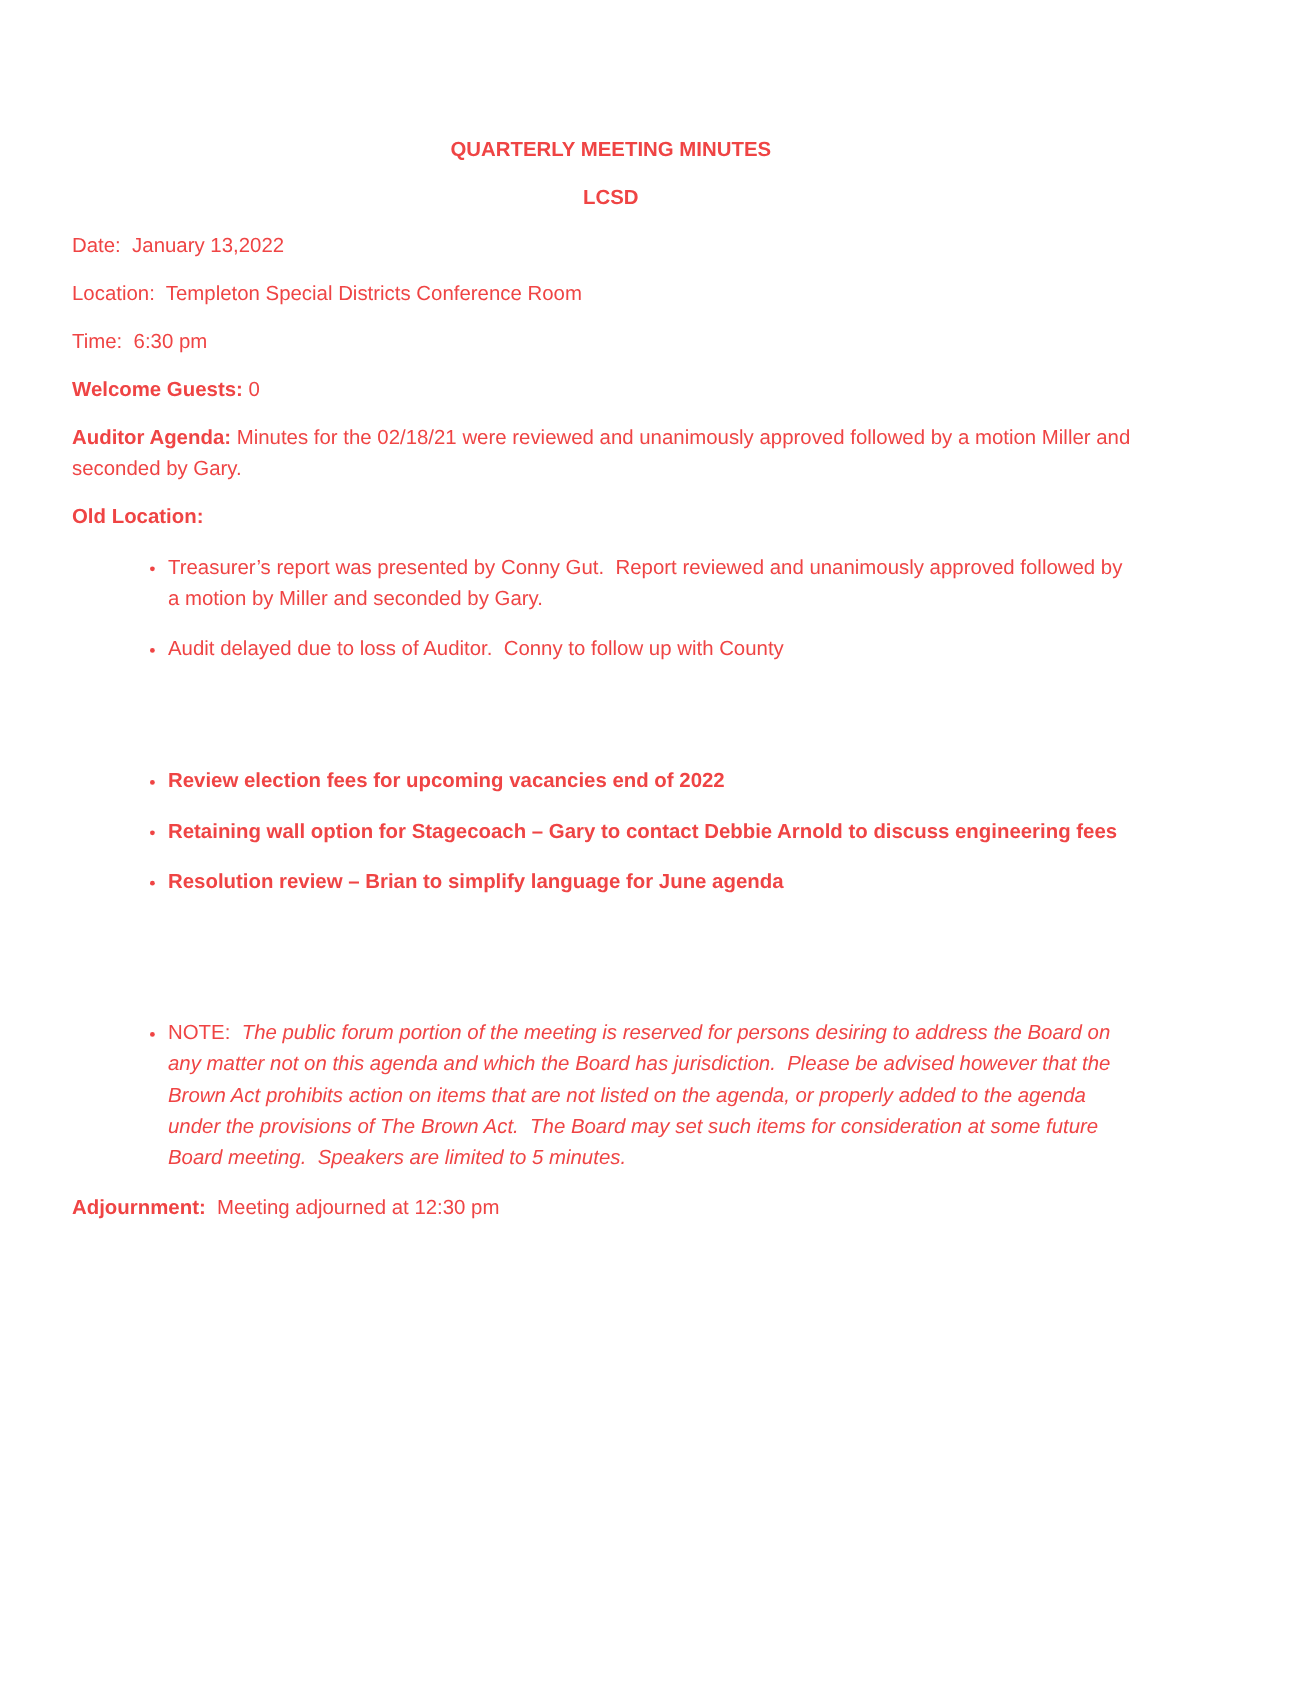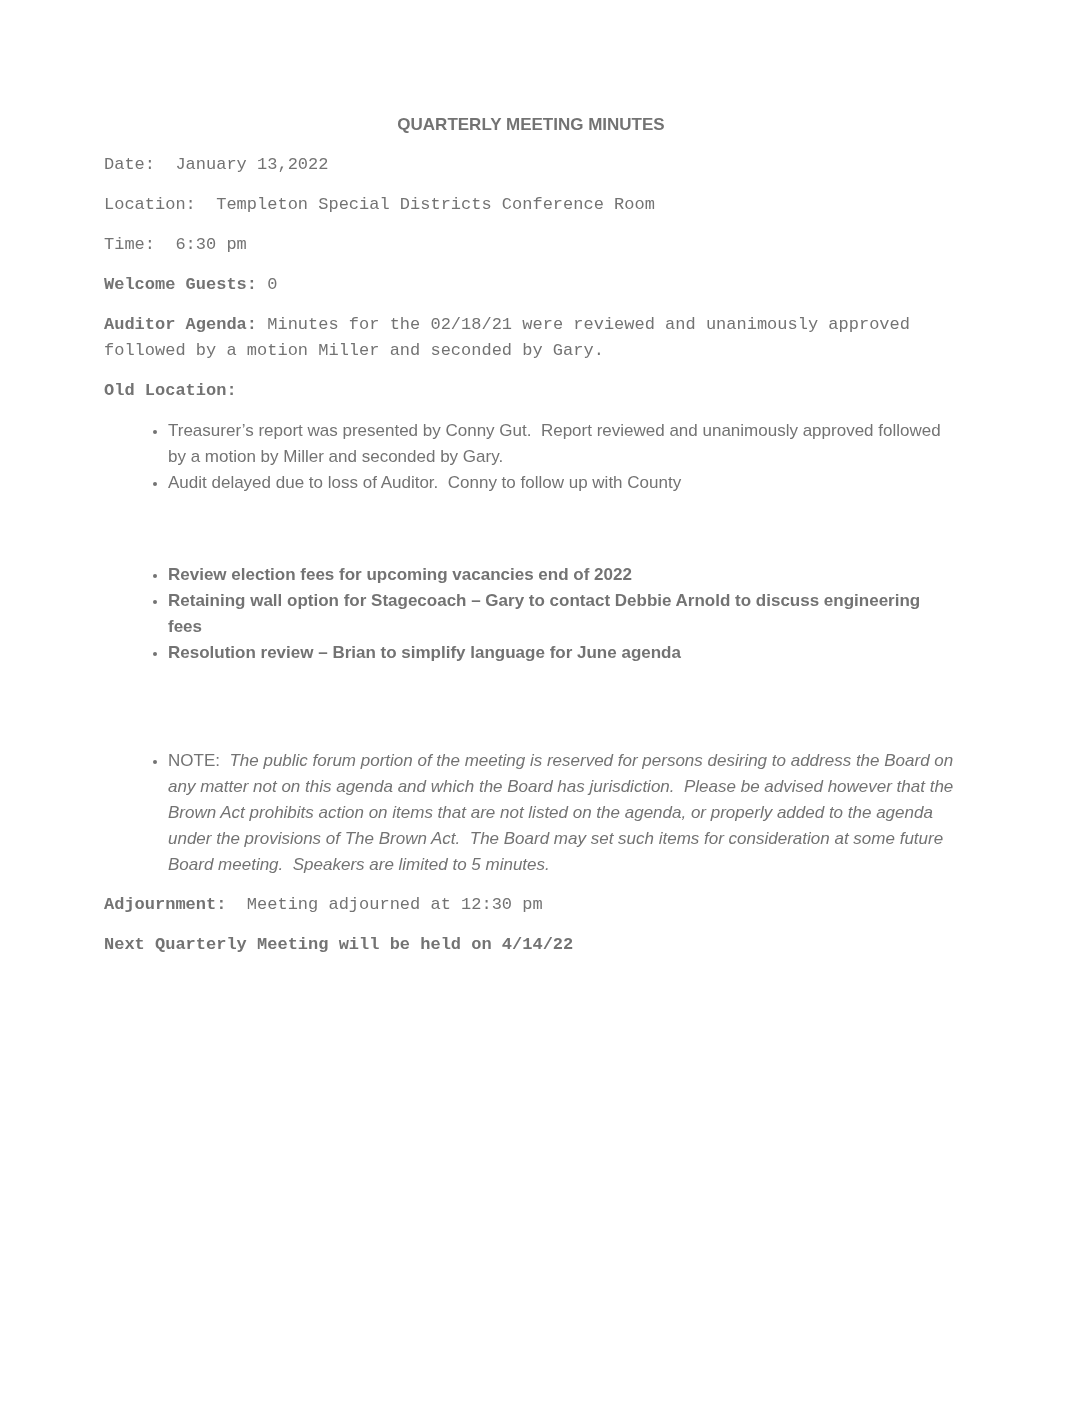--- a/index.html
+++ b/index.html
@@ -4,62 +4,62 @@
 <style>
   html, body {
     margin: 0;
     padding: 0;
     background: #ffffff;
   }
   .page {
     width: 1088px;
     min-height: 1408px;
     background: #ffffff;
-    color: #737373;
+    color: #ef4444;
     font-family: "Liberation Sans", "DejaVu Sans", sans-serif;
     font-size: 17px;
     line-height: 26px;
     box-sizing: border-box;
-    padding: 112px 130px 60px 104px;
+    padding: 112px 130px 60px 60px;
   }
   .doc-title, .doc-subtitle {
     text-align: center;
     font-weight: bold;
     margin: 0 0 14px 0;
     white-space: pre-wrap;
   }
   .para {
     margin: 12px 0 14px 0;
     white-space: pre-wrap;
-    font-family: Liberation Mono, monospace;
   }
   .para span, .bullets span {
     white-space: pre-wrap;
   }
   .b { font-weight: bold; }
   .i { font-style: italic; }
   ul.bullets {
     margin: 0 0 14px 0;
     padding: 0 0 0 64px;
     list-style: disc outside;
   }
   ul.bullets li {
-    margin: 0;
+    margin: 16px;
     padding-left: 0;
   }
   ul.bullets li::marker {
     font-size: 14px;
   }
   .spacer { width: 100%; }
 </style>
 </head>
 <body>
 
 <div class="page">
   <p class="doc-title">QUARTERLY MEETING MINUTES</p>
+  <p class="doc-subtitle">LCSD</p>
   <div>
       <p class="para"><span>Date:  January 13,2022</span></p>
       <p class="para"><span>Location:  Templeton Special Districts Conference Room</span></p>
       <p class="para"><span>Time:  6:30 pm</span></p>
       <p class="para"><span class="b">Welcome Guests:</span><span> 0</span></p>
       <p class="para"><span class="b">Auditor Agenda:</span><span> Minutes for the 02/18/21 were reviewed and unanimously approved followed by a motion Miller and seconded by Gary.</span></p>
       <p class="para"><span class="b">Old Location:</span></p>
       <ul class="bullets">
         <li><span>Treasurer’s report was presented by Conny Gut.  Report reviewed and unanimously approved followed by a motion by Miller and seconded by Gary.</span></li>
         <li><span>Audit delayed due to loss of Auditor.  Conny to follow up with County</span></li>
@@ -69,15 +69,14 @@
       <ul class="bullets">
         <li><span class="b">Review election fees for upcoming vacancies end of 2022</span></li>
         <li><span class="b">Retaining wall option for Stagecoach – Gary to contact Debbie Arnold to discuss engineering fees</span></li>
         <li><span class="b">Resolution review – Brian to simplify language for June agenda</span></li>
       </ul>
       <div class="spacer" style="height: 68px;"></div>
       <ul class="bullets">
         <li><span>NOTE:  </span><span class="i">The public forum portion of the meeting is reserved for persons desiring to address the Board on any matter not on this agenda and which the Board has jurisdiction.  Please be advised however that the Brown Act prohibits action on items that are not listed on the agenda, or properly added to the agenda under the provisions of The Brown Act.  The Board may set such items for consideration at some future Board meeting.  Speakers are limited to 5 minutes.</span></li>
       </ul>
       <p class="para"><span class="b">Adjournment:</span><span>  Meeting adjourned at 12:30 pm</span></p>
-      <p class="para"><span class="b">Next Quarterly Meeting will be held on 4/14/22</span></p>
     </div>
 </div>
 
 </body></html>

